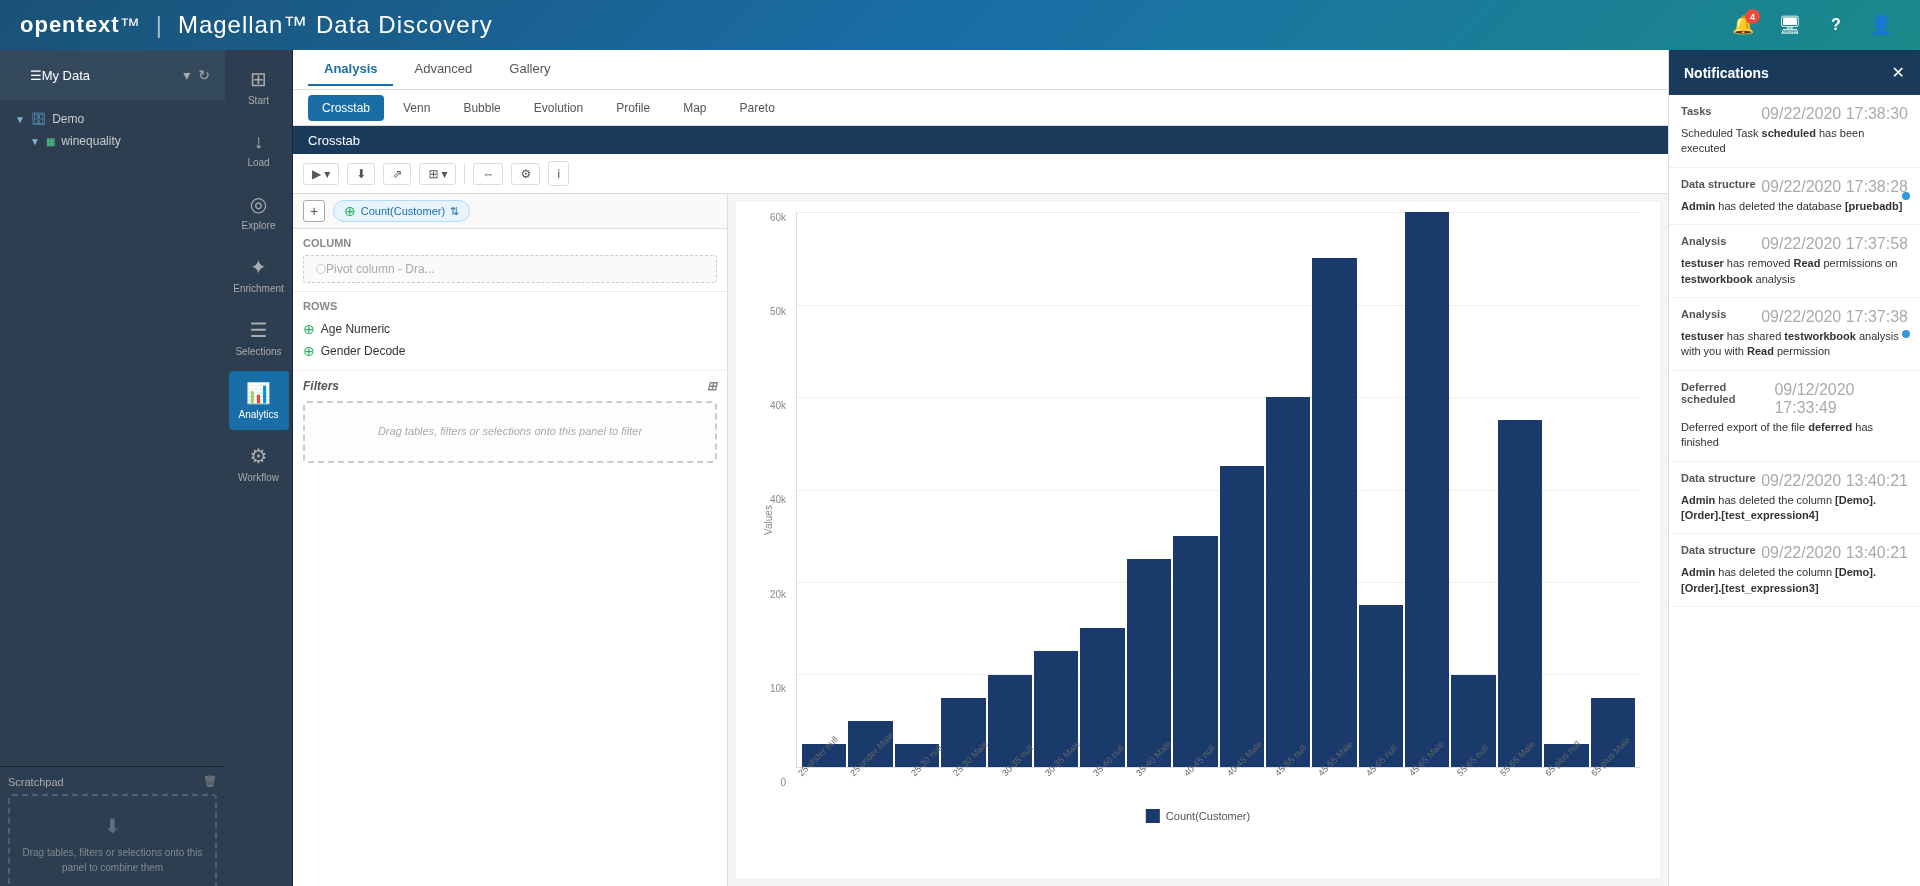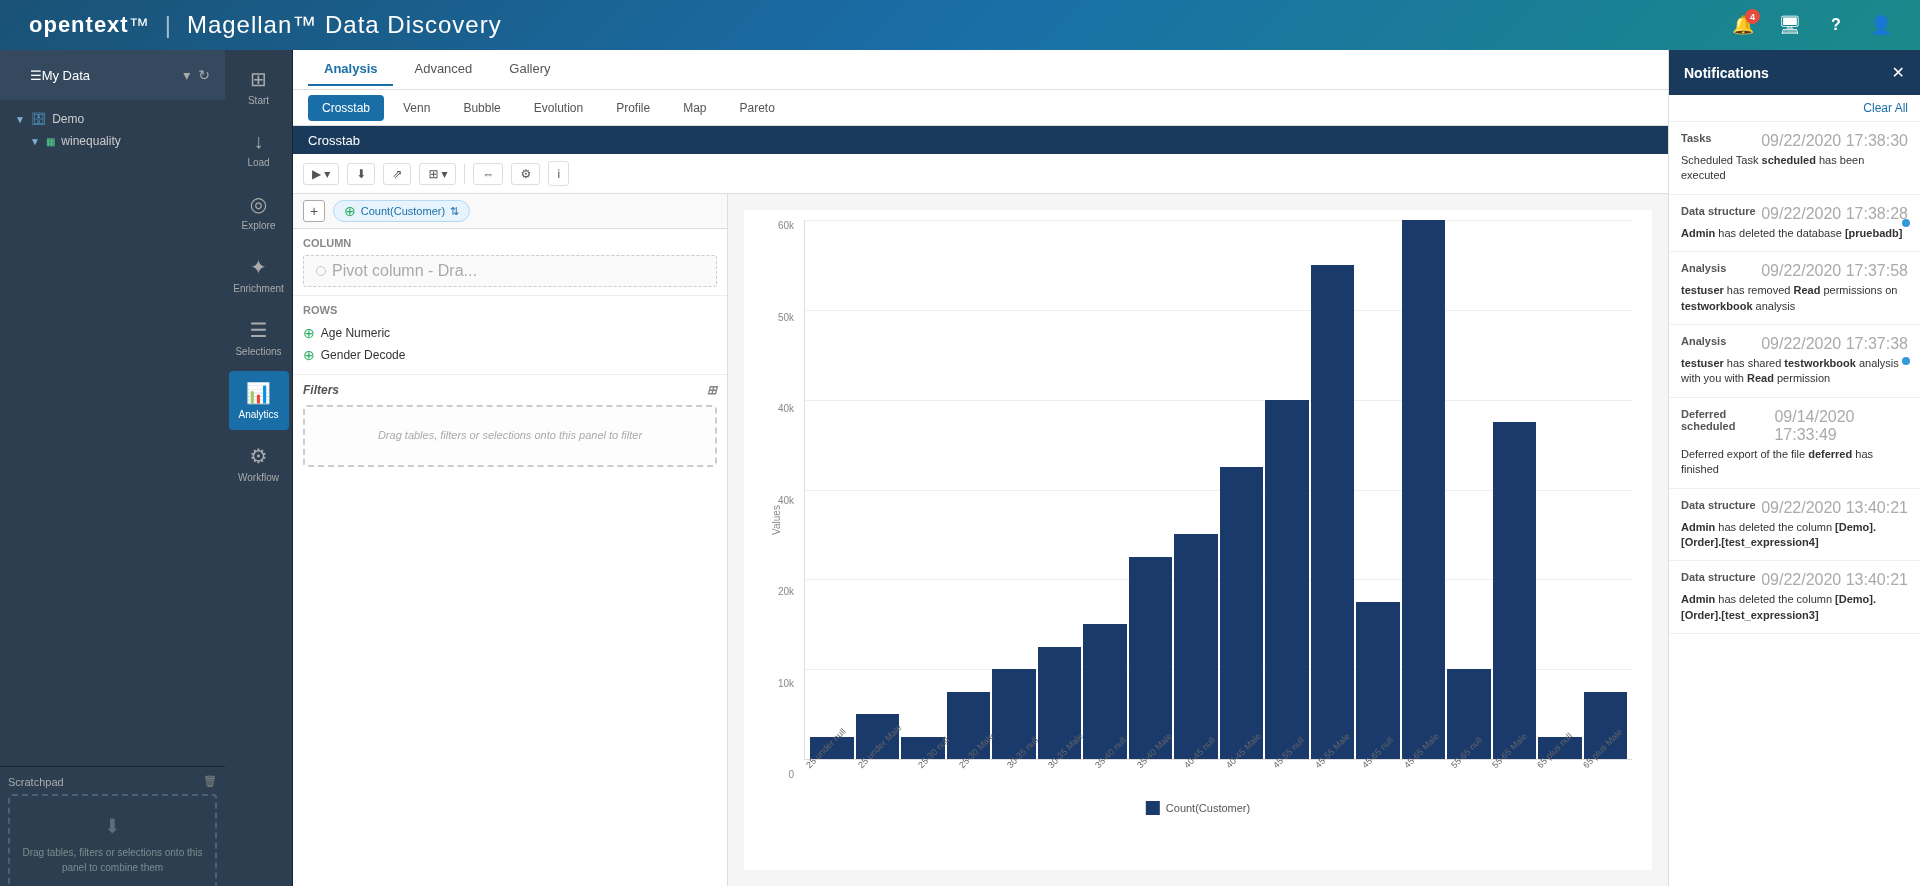--- a/index.html
+++ b/index.html
@@ -15,21 +15,20 @@
       padding: 0 20px;
       position: relative;
     }
     .top-header .logo {
       display: flex;
       align-items: center;
       color: white;
       font-size: 20px;
       font-weight: 300;
       letter-spacing: 1px;
-      margin-left: 9px;
     }
     .top-header .logo .opentext {
       font-weight: 700;
       font-size: 22px;
     }
     .top-header .logo .divider {
       margin: 0 15px;
       opacity: 0.6;
       font-size: 24px;
       font-weight: 100;
@@ -283,26 +282,25 @@
       font-size: 11px;
       font-weight: 600;
       color: #888;
       margin-bottom: 6px;
       text-transform: uppercase;
     }
     .pivot-placeholder {
       border: 1px dashed #ccc;
       border-radius: 3px;
       padding: 6px 12px;
-      font-size: 16px;
+      font-size: 12px;
       color: #aaa;
       background: #fafafa;
       display: flex;
       align-items: center;
-      gap: 6px;
     }
     .pivot-placeholder .circle { width: 10px; height: 10px; border: 1px solid #ccc; border-radius: 50%; }
 
     .row-item {
       display: flex;
       align-items: center;
       gap: 6px;
       padding: 3px 0;
       font-size: 12px;
       color: #333;
@@ -333,21 +331,21 @@
       background: #fdfdfd;
     }
 
     
     .chart-area {
       flex: 1;
       padding: 10px;
       overflow: hidden;
       position: relative;
       background: white;
-      margin: 16px;
+      margin: 8px;
     }
 
     .chart-container {
       width: 100%;
       height: calc(100% - 40px);
       position: relative;
     }
 
     .y-axis {
       position: absolute;
@@ -834,23 +832,20 @@
       </div>
 
     </div>
   </div>
 
   <div class="notifications-panel">
     <div class="notif-header">
       <span class="title">Notifications</span>
       <button class="close-btn">✕</button>
     </div>
-    <div class="notif-actions">
-      <button class="clear-all-btn">Clear All</button>
-    </div>
     <div class="notif-list">
 
       <div id="notif-list-container">
           <div class="notif-item">
             <div class="notif-meta">
               <span class="notif-category">Tasks</span>
               <span class="notif-time">09/22/2020 17:38:30</span>
             </div>
             <div class="notif-text">Scheduled Task <strong>scheduled</strong> has been executed</div>
           </div>
@@ -871,21 +866,21 @@
           <div class="notif-item unread">
             <div class="notif-meta">
               <span class="notif-category">Analysis</span>
               <span class="notif-time">09/22/2020 17:37:38</span>
             </div>
             <div class="notif-text"><strong>testuser</strong> has shared <strong>testworkbook</strong> analysis with you with <strong>Read</strong> permission</div>
           </div>
           <div class="notif-item">
             <div class="notif-meta">
               <span class="notif-category">Deferred scheduled</span>
-              <span class="notif-time">09/14/2020 17:33:49</span>
+              <span class="notif-time">09/12/2020 17:33:49</span>
             </div>
             <div class="notif-text">Deferred export of the file <strong>deferred</strong> has finished</div>
           </div>
           <div class="notif-item">
             <div class="notif-meta">
               <span class="notif-category">Data structure</span>
               <span class="notif-time">09/22/2020 13:40:21</span>
             </div>
             <div class="notif-text"><strong>Admin</strong> has deleted the column <strong>[Demo].[Order].[test_expression4]</strong></div>
           </div>

